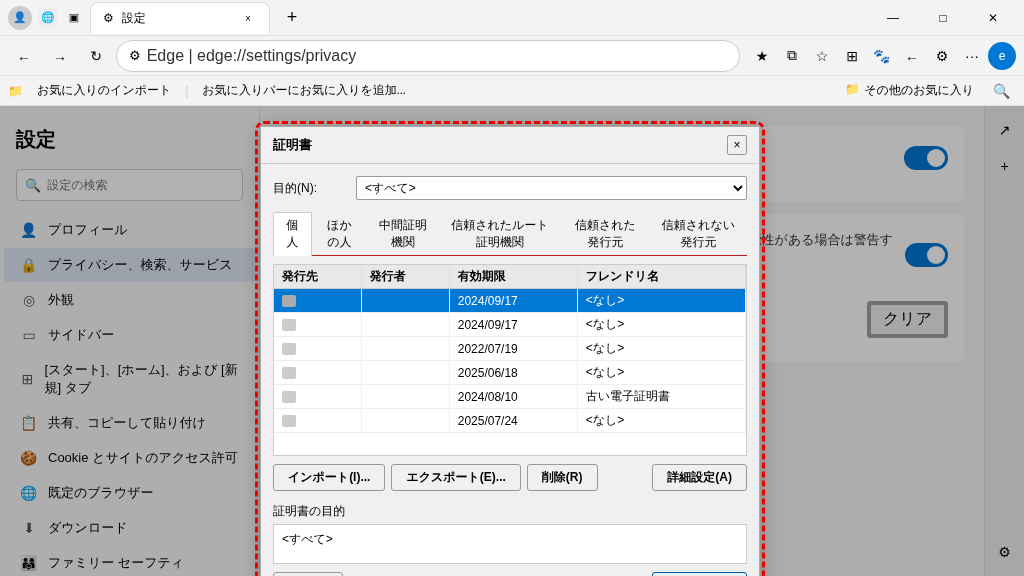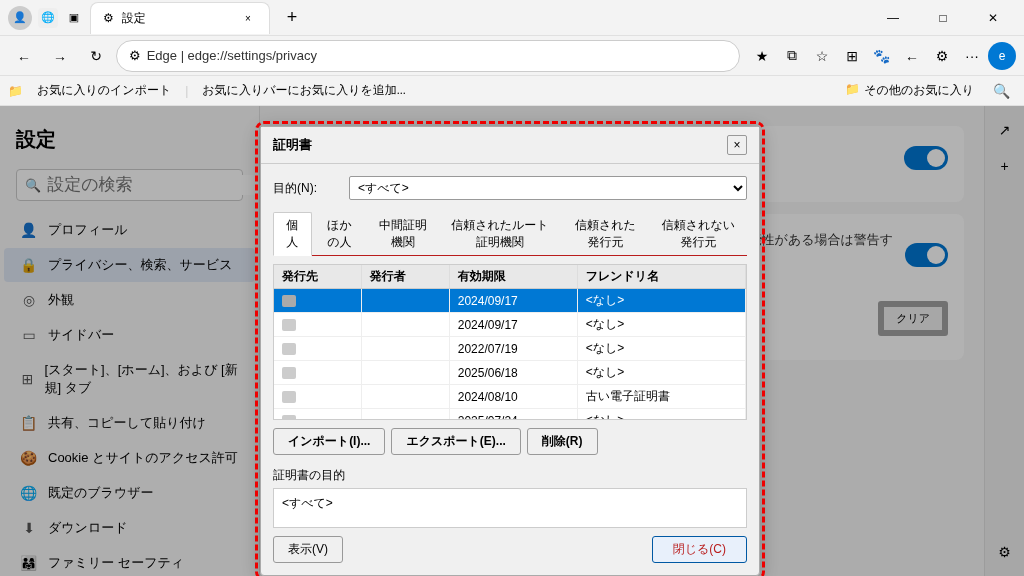--- a/index.html
+++ b/index.html
@@ -50,21 +50,21 @@
       height: 32px;
       border: 1px solid #ccc;
       border-radius: 16px;
       padding: 0 12px;
       font-size: 13px;
       background: #fff;
       display: flex;
       align-items: center;
       gap: 6px;
     }
-    .address-text { flex: 1; font-size: 13px; color: #333; }
+    .address-text { flex: 1; font-size: 16px; color: #333; }
     .nav-right { display: flex; gap: 2px; margin-left: 4px; }
     .sidebar-icon { width: 28px; height: 28px; border: none; background: transparent; cursor: pointer; border-radius: 4px; display: flex; align-items: center; justify-content: center; font-size: 14px; }
 
     .bookmarks-bar {
       height: 30px;
       background: #f3f3f3;
       display: flex;
       align-items: center;
       padding: 0 8px;
       gap: 8px;
@@ -96,21 +96,21 @@
       margin: 4px 16px 12px;
       height: 32px;
       border: 1px solid #ccc;
       border-radius: 4px;
       display: flex;
       align-items: center;
       padding: 0 8px;
       gap: 6px;
       background: #fff;
     }
-    .search-box input { border: none; outline: none; flex: 1; font-size: 17px; }
+    .search-box input { border: none; outline: none; flex: 1; font-size: 12px; }
     .sidebar-nav-item {
       display: flex;
       align-items: center;
       gap: 10px;
       padding: 8px 16px;
       cursor: pointer;
       border-radius: 4px;
       margin: 1px 4px;
       font-size: 13px;
     }
@@ -175,21 +175,21 @@
       display: flex;
       align-items: center;
       justify-content: space-between;
       border-bottom: 1px solid #ccc;
     }
     .cert-title { font-size: 13px; font-weight: 600; }
     .cert-close-btn { width: 20px; height: 20px; border: 1px solid #999; background: #f0f0f0; cursor: pointer; border-radius: 2px; display: flex; align-items: center; justify-content: center; font-size: 12px; }
 
     .cert-body { padding: 12px; }
 
-    .cert-purpose-row { display: flex; align-items: center; gap: 16px; margin-bottom: 12px; }
+    .cert-purpose-row { display: flex; align-items: center; gap: 23px; margin-bottom: 12px; }
     .cert-purpose-label { font-size: 12px; width: 60px; }
     .cert-purpose-select {
       flex: 1;
       height: 24px;
       border: 1px solid #999;
       background: #fff;
       font-size: 12px;
       padding: 0 4px;
       border-radius: 2px;
     }
@@ -203,21 +203,21 @@
       border-bottom: none;
       border-radius: 2px 2px 0 0;
       background: transparent;
     }
     .cert-tab.active { background: #fff; border-color: #ccc; border-bottom: 1px solid #fff; margin-bottom: -1px; }
 
     
     .cert-table-container {
       border: 1px solid #ccc;
       background: #fff;
-      height: 156px;
+      height: 192px;
       overflow-y: auto;
       margin-bottom: 8px;
     }
     .cert-table { width: 100%; border-collapse: collapse; font-size: 12px; }
     .cert-table th {
       background: #e8e8e8;
       padding: 3px 8px;
       text-align: left;
       font-weight: 600;
       border-bottom: 1px solid #ccc;
@@ -286,22 +286,22 @@
     
     .settings-section {
       background: #fff;
       border-radius: 8px;
       padding: 16px;
       margin-bottom: 12px;
       font-size: 13px;
     }
     .clear-btn {
       padding: 4px 12px;
-      font-size: 11px;
-      border: 6px solid #a3a3a3;
+      font-size: 16px;
+      border: 4px solid #a3a3a3;
       background: #f0f0f0;
       border-radius: 3px;
       cursor: pointer;
     }
     .settings-row { display: flex; align-items: center; justify-content: space-between; padding: 8px 0; border-bottom: 1px solid #f0f0f0; }
     .settings-row:last-child { border-bottom: none; }
   </style>
 </head>
 <body>
 
@@ -514,20 +514,21 @@
                   <td>&lt;なし&gt;</td>
                 </tr>
               </tbody>
             </table>
           </div>
 
           <div class="cert-buttons-row">
             <button class="cert-btn">インポート(I)...</button>
             <button class="cert-btn">エクスポート(E)...</button>
             <button class="cert-btn">削除(R)</button>
+            <button class="cert-btn cert-btn-right">詳細設定(A)</button>
           </div>
 
           <div class="cert-purpose-section">
             <div class="cert-purpose-title">証明書の目的</div>
             <div class="cert-purpose-value">&lt;すべて&gt;</div>
           </div>
 
           <div class="cert-bottom-row">
             <button class="cert-view-btn">表示(V)</button>
             <button class="cert-close-dialog-btn">閉じる(C)</button>

